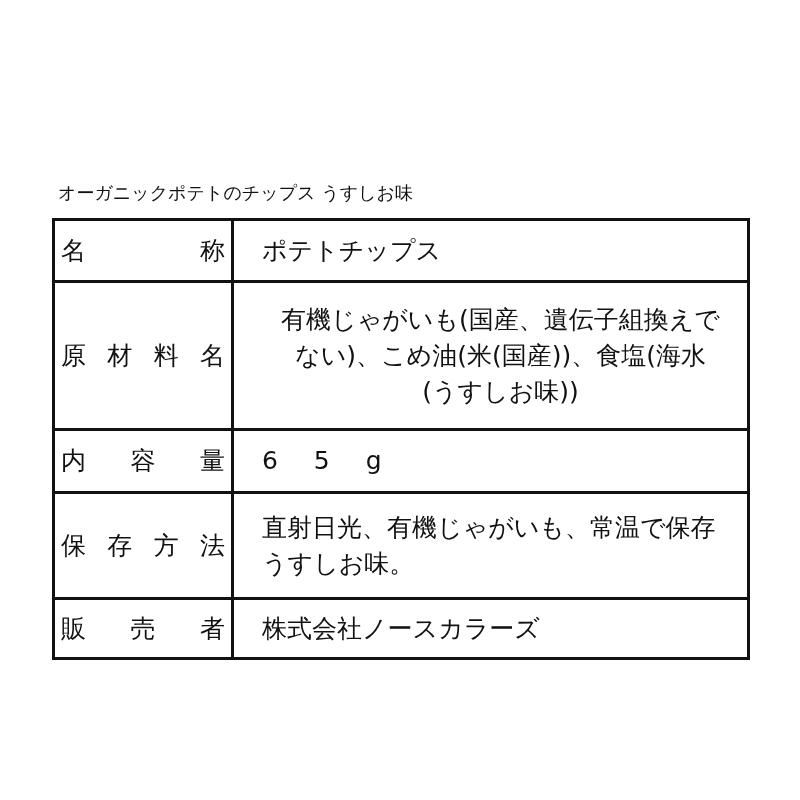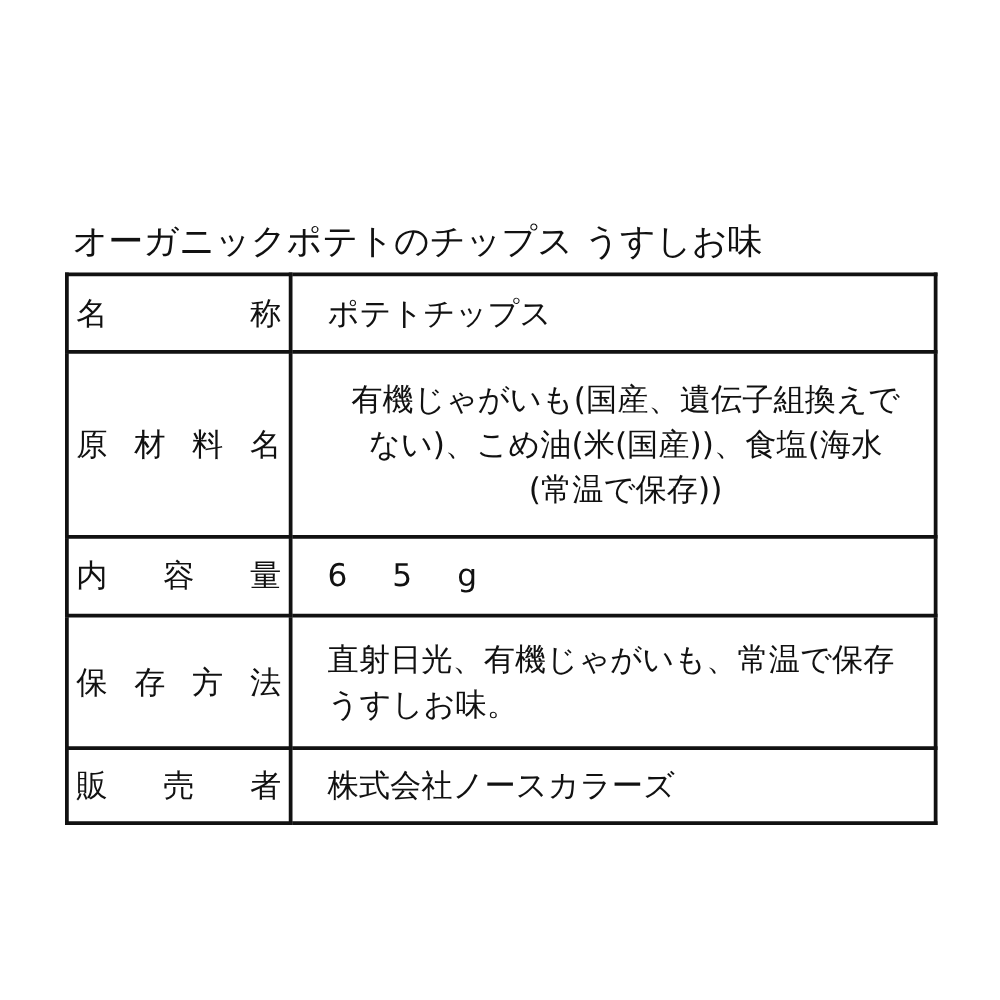--- a/index.html
+++ b/index.html
@@ -12,21 +12,21 @@
       height: 800px;
       position: relative;
       overflow: hidden;
       font-family: "DejaVu Sans", "Liberation Sans", sans-serif;
       color: #111111;
     }
     .product-title {
       position: absolute;
       left: 58px;
       top: 176px;
-      font-size: 28px;
+      font-size: 18px;
       line-height: 34px;
       white-space: nowrap;
       letter-spacing: 0px;
     }
     .label-table {
       position: absolute;
       left: 52px;
       top: 218px;
       width: 698px;
       border-collapse: collapse;
@@ -81,21 +81,21 @@
       <div class="key-inner">
         <span>原</span>
         <span>材</span>
         <span>料</span>
         <span>名</span>
       </div>
     </td>
     <td class="val">
       <div>有機じゃがいも(国産、遺伝子組換えで</div>
       <div>ない)、こめ油(米(国産))、食塩(海水</div>
-      <div>(常温で保存))</div>
+      <div>(うすしお味))</div>
     </td>
   </tr>
   <tr class="row-content">
     <td class="key">
       <div class="key-inner">
         <span>内</span>
         <span>容</span>
         <span>量</span>
       </div>
     </td>

